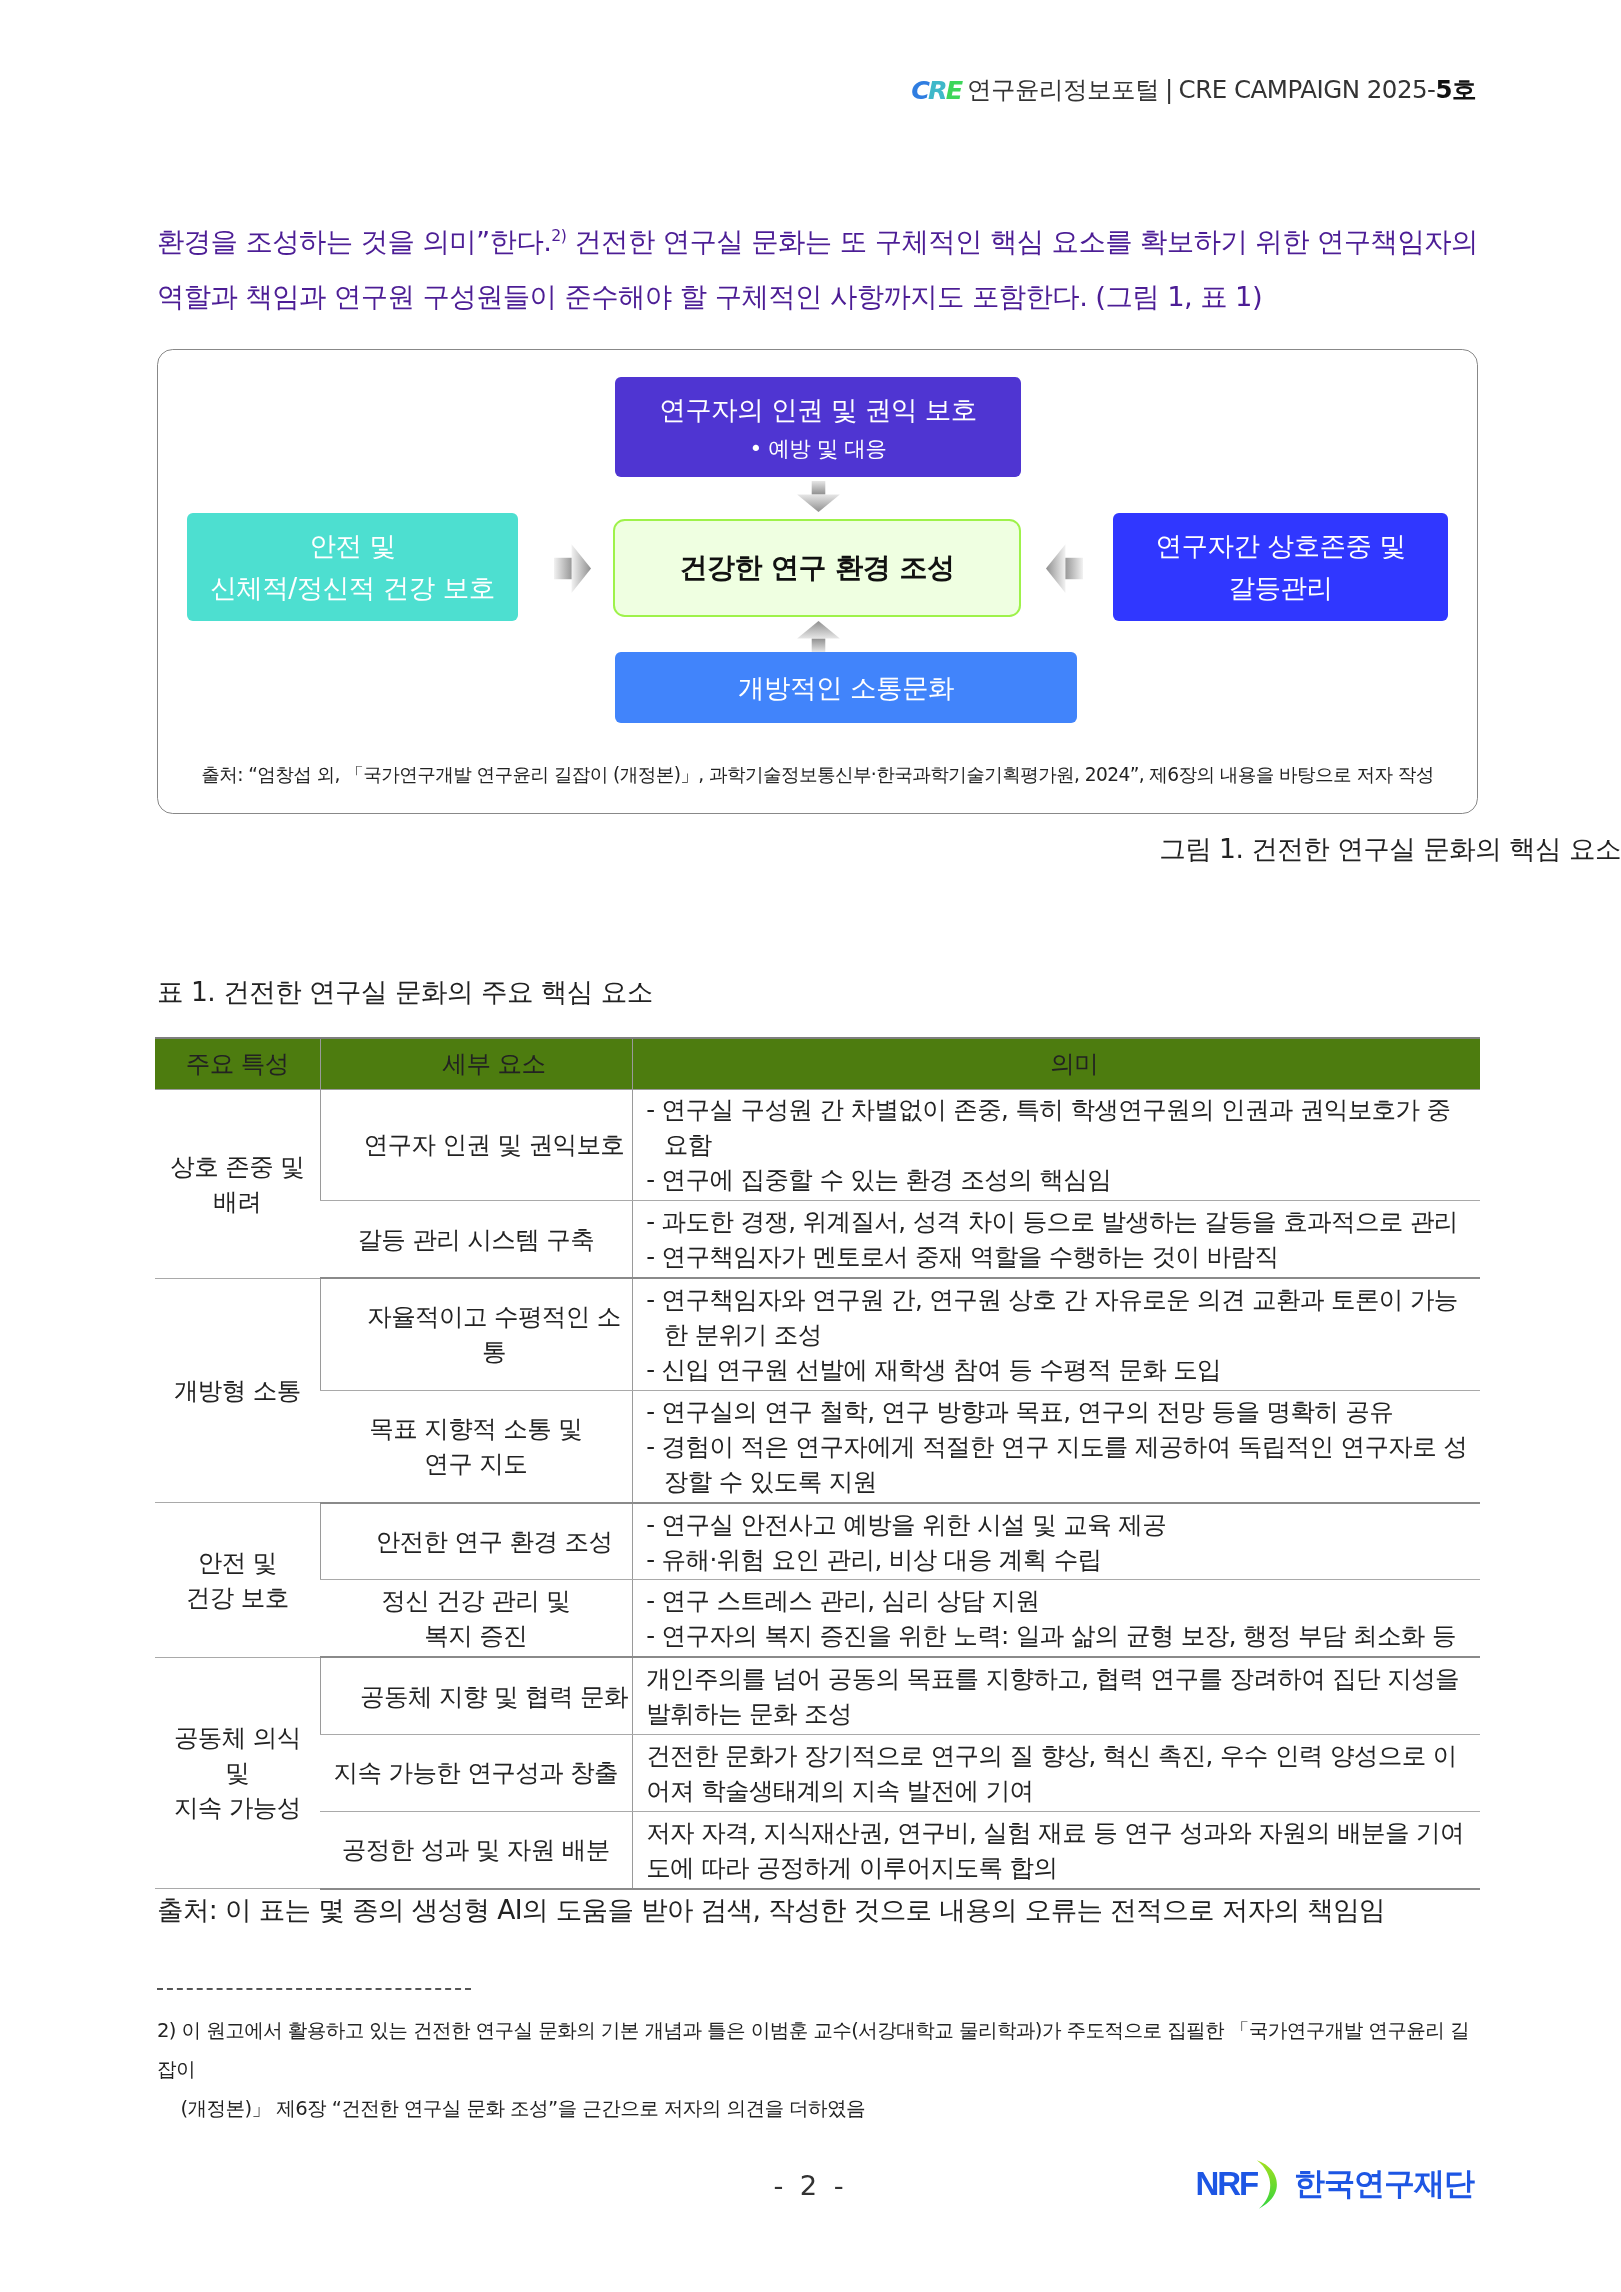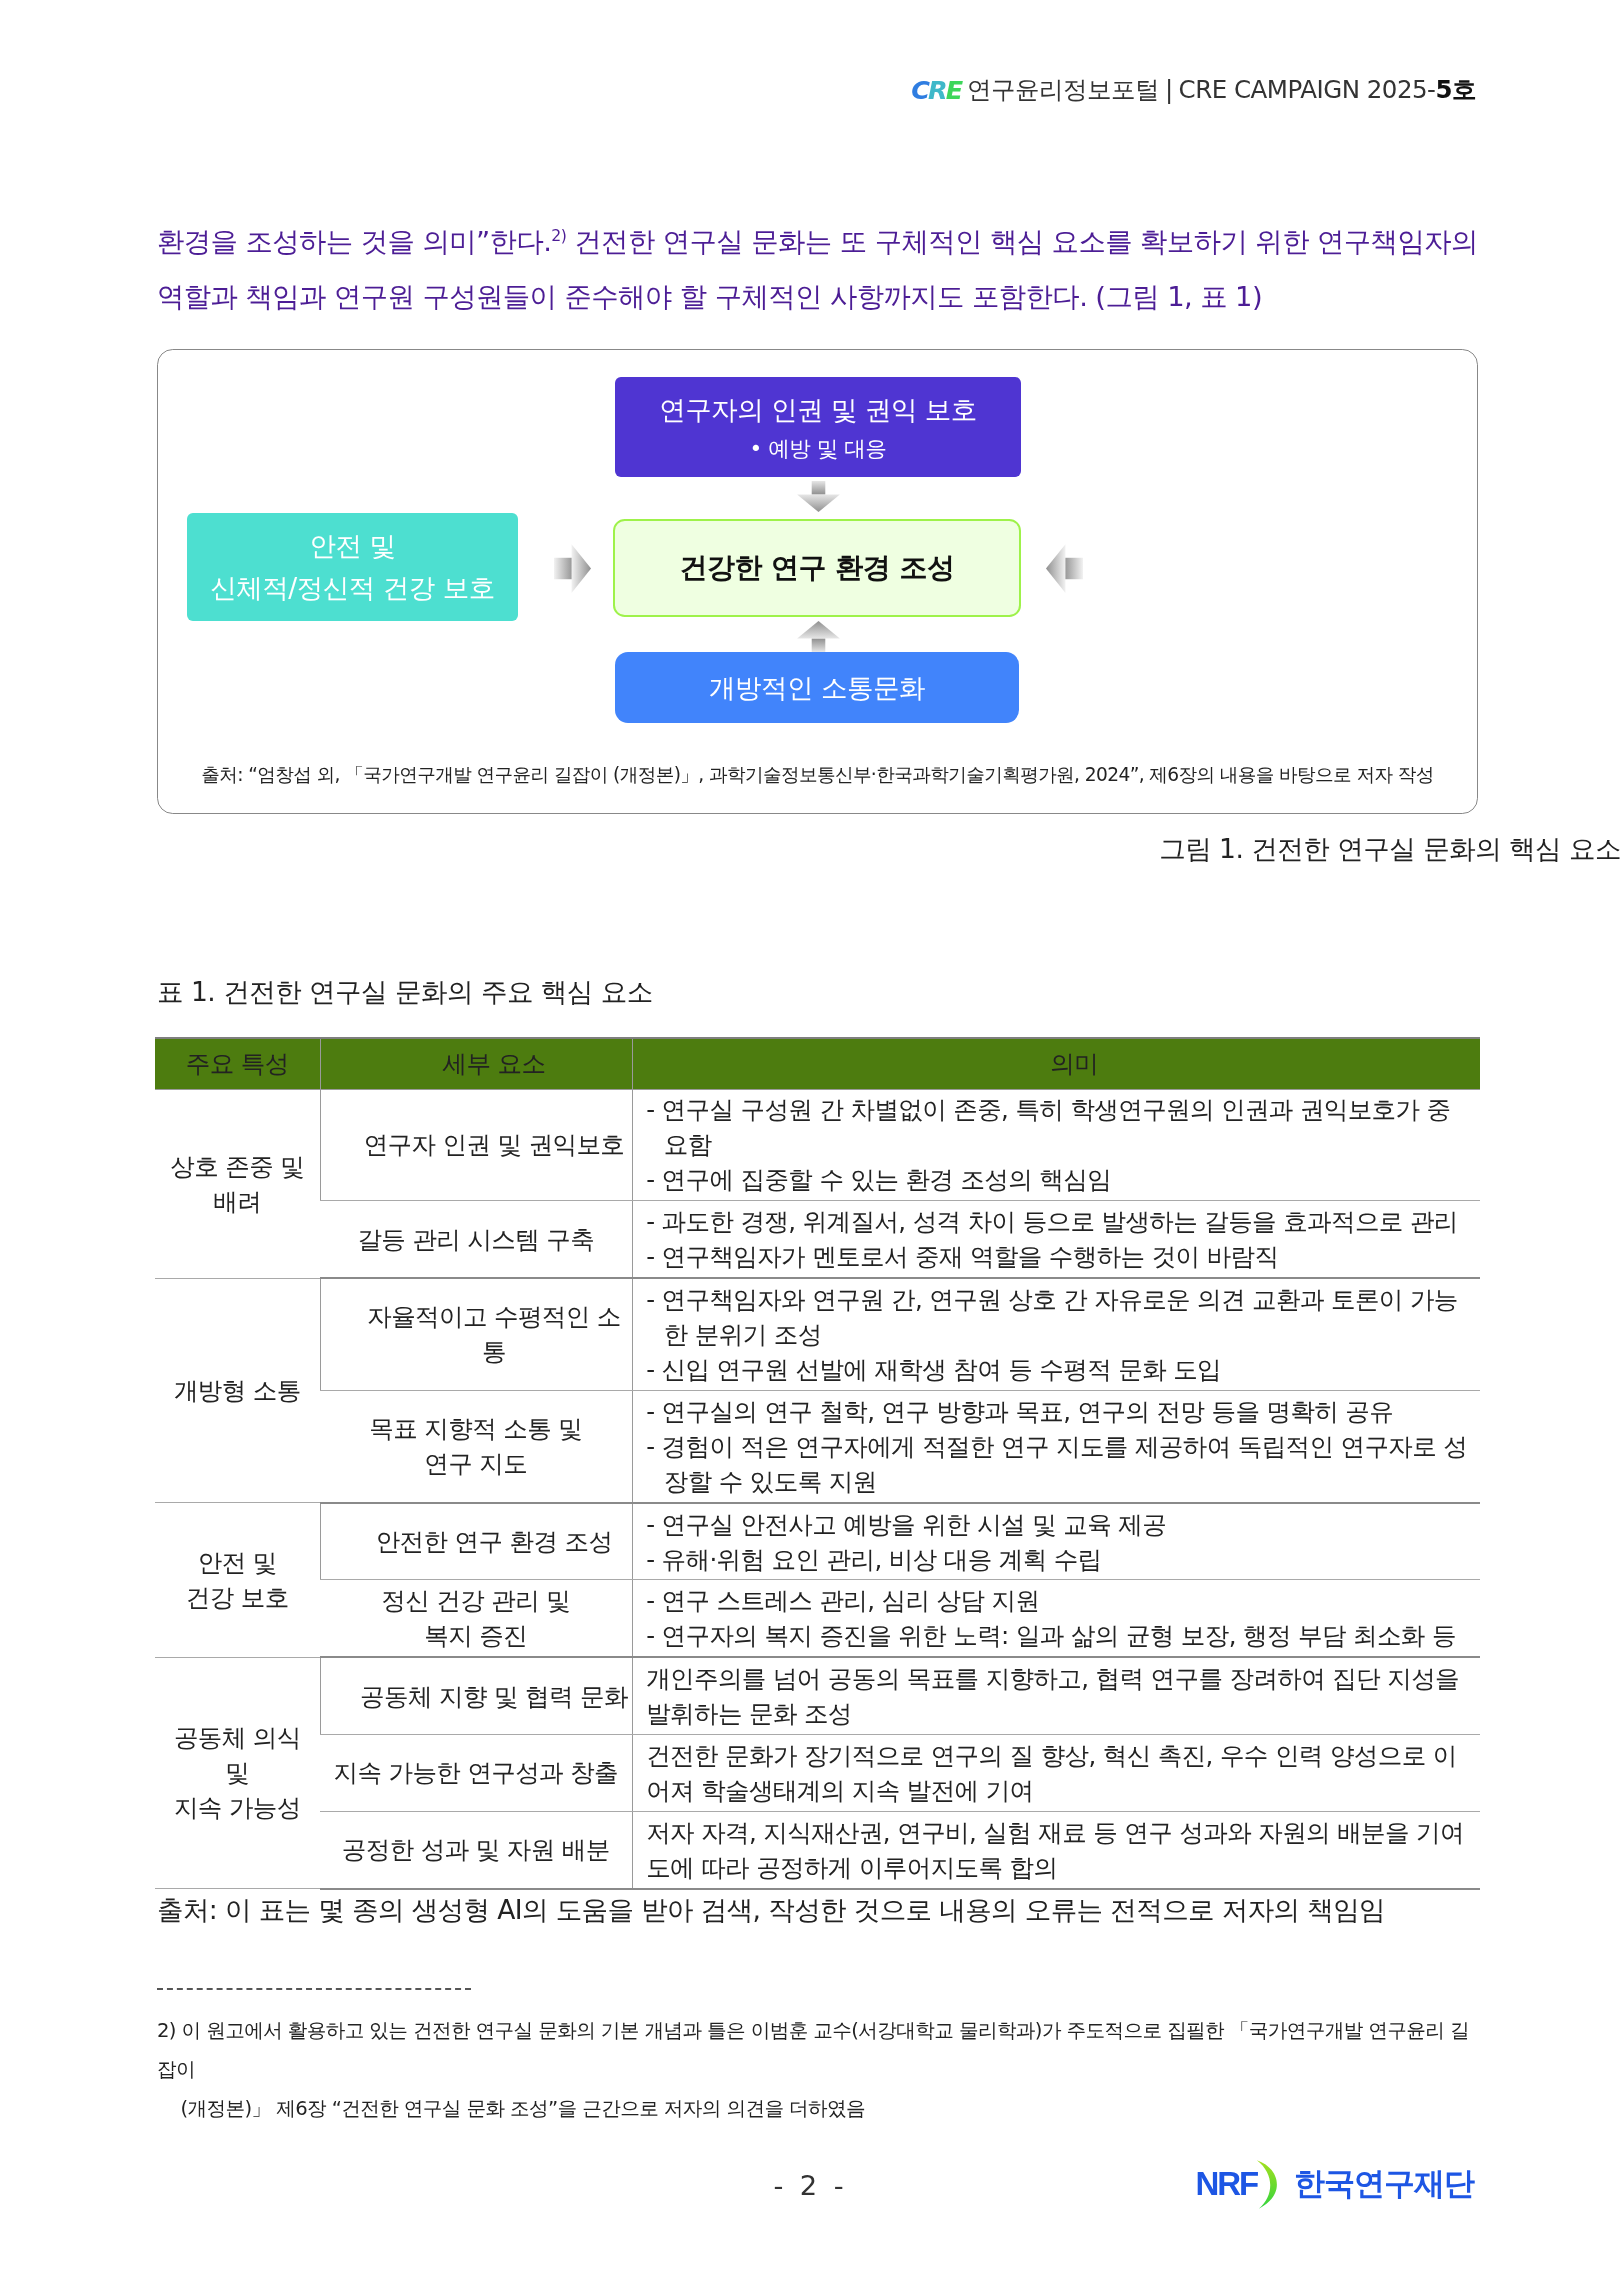--- a/index.html
+++ b/index.html
@@ -18,21 +18,21 @@
   .para { position: absolute; left: 157px; top: 214px; width: 1323px; font-size: 27.4px; line-height: 55px; color: #4c1d95; letter-spacing: -0.6px; }
   .para sup { font-size: 15.7px; vertical-align: super; line-height: 0; }
 
   
   .figbox { position: absolute; left: 157px; top: 349px; width: 1321px; height: 465px; border: 1.5px solid #888; border-radius: 15.7px; }
   .dbox { position: absolute; display: flex; flex-direction: column; align-items: center; justify-content: center; color: #fff; text-align: center; border-radius: 5.9px; font-size: 26.5px; line-height: 42px; letter-spacing: -0.5px; }
   .dbox .sub { font-size: 21.6px; line-height: 35px; }
   .box-top { left: 457px; top: 27.4px; width: 406px; height: 100px; background: #4f35d2; }
   .box-left { left: 29px; top: 163px; width: 331px; height: 108px; background: #4ddfd0; }
   .box-right { left: 955px; top: 163px; width: 335px; height: 108px; background: #3037ff; }
-  .box-bottom { left: 457px; top: 302px; width: 404px; height: 71px; background: #4184fb; border-radius: 13px; }
+  .box-bottom { left: 457px; top: 302px; width: 462px; height: 71px; background: #4184fb; }
   .box-center { left: 455px; top: 169px; width: 408px; height: 98px; background: #efffe1; border: 2px solid #9ef24a; border-radius: 11.8px; color: #111; font-size: 28px; font-weight: bold; }
 
   .arrow { position: absolute; }
   .source-fig { position: absolute; left: 0; right: 0; top: 412px; text-align: center; font-size: 18.6px; color: #222; letter-spacing: -0.6px; }
 
   .fig-caption { position: absolute; left: 0; width: 1621px; top: 831px; text-align: right; font-size: 26.5px; color: #222; letter-spacing: -0.5px; }
 
   .table-title { position: absolute; left: 157px; top: 974px; font-size: 26.5px; color: #222; letter-spacing: -0.5px; }
 
   
@@ -78,20 +78,24 @@
     <span>연구자의 인권 및 권익 보호</span>
     <span class="sub">• 예방 및 대응</span>
   </div>
   <div class="dbox box-left">
     <span>안전 및</span>
     <span>신체적/정신적 건강 보호</span>
   </div>
   <div class="dbox box-center">
     <span>건강한 연구 환경 조성</span>
   </div>
+  <div class="dbox box-right">
+    <span>연구자간 상호존중 및</span>
+    <span>갈등관리</span>
+  </div>
   <div class="dbox box-bottom">
     <span>개방적인 소통문화</span>
   </div>
 
   <svg class="arrow" style="left:637px; top:131px;" width="47" height="33" viewBox="0 0 48 34">
     <defs>
         <linearGradient id="gd" x1="0" y1="0" x2="0" y2="1">
           <stop offset="0" stop-color="#e6e6e6"></stop>
           <stop offset="1" stop-color="#8f8f8f"></stop>
         </linearGradient>

